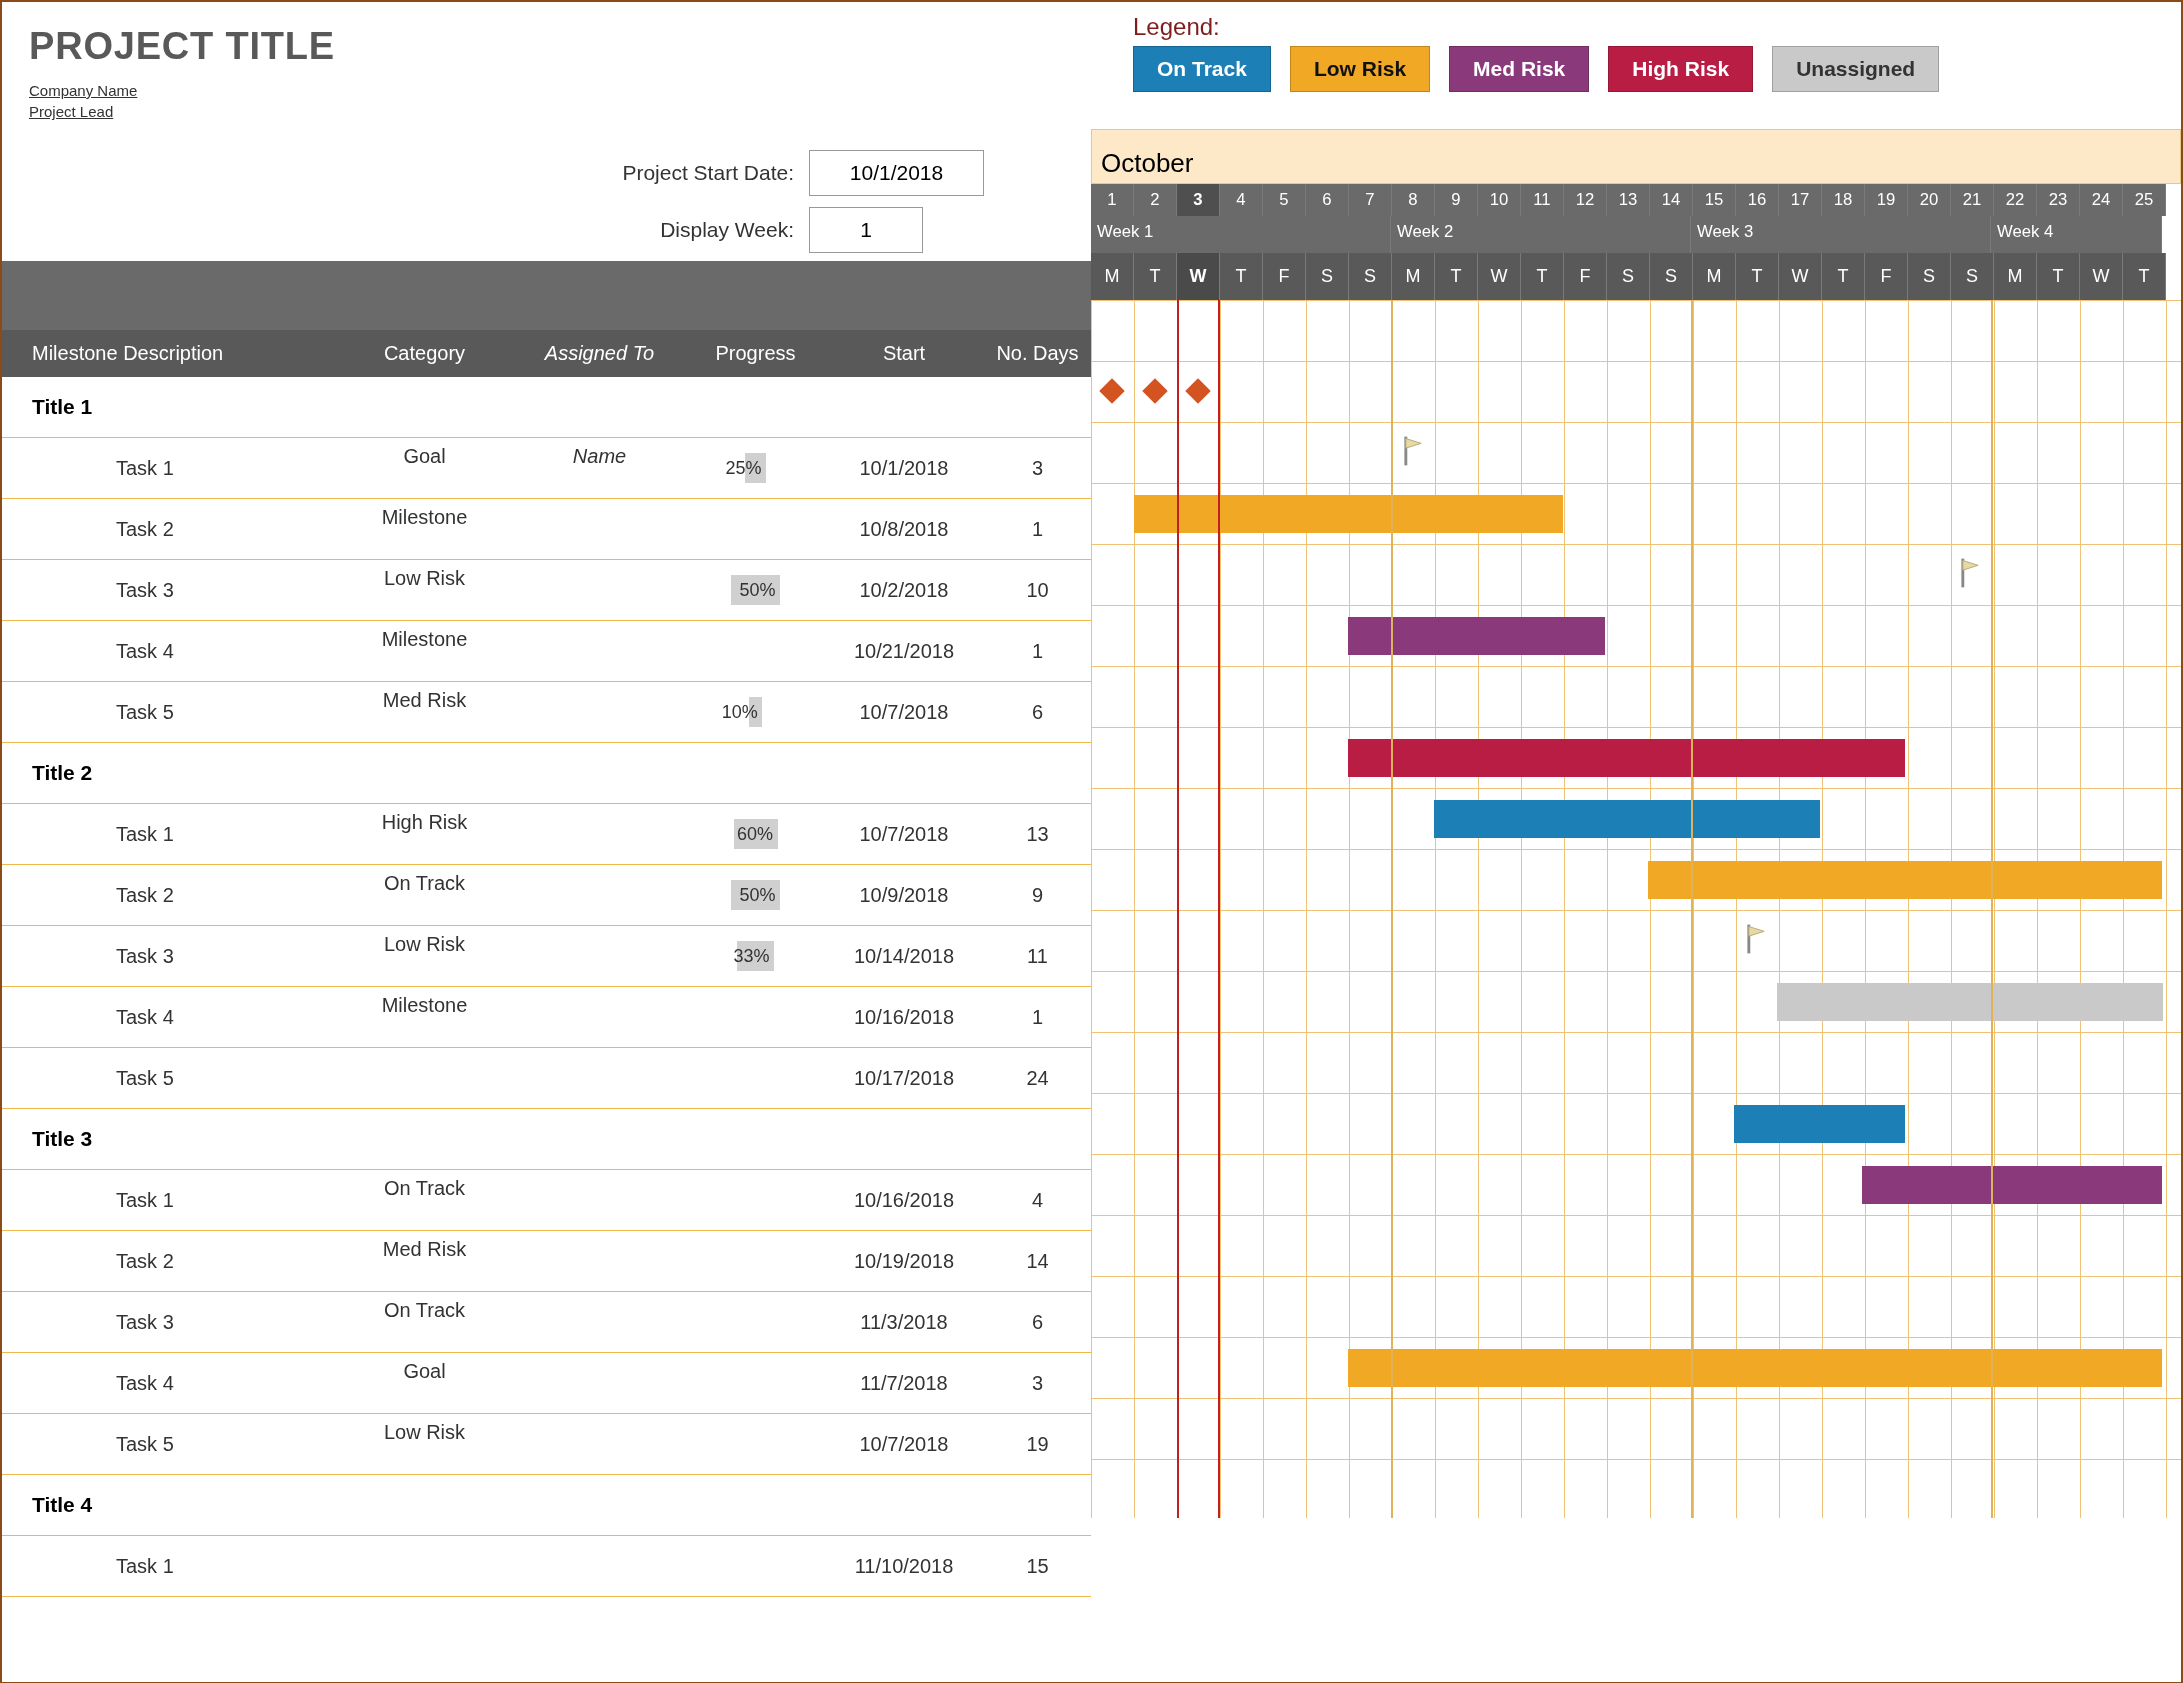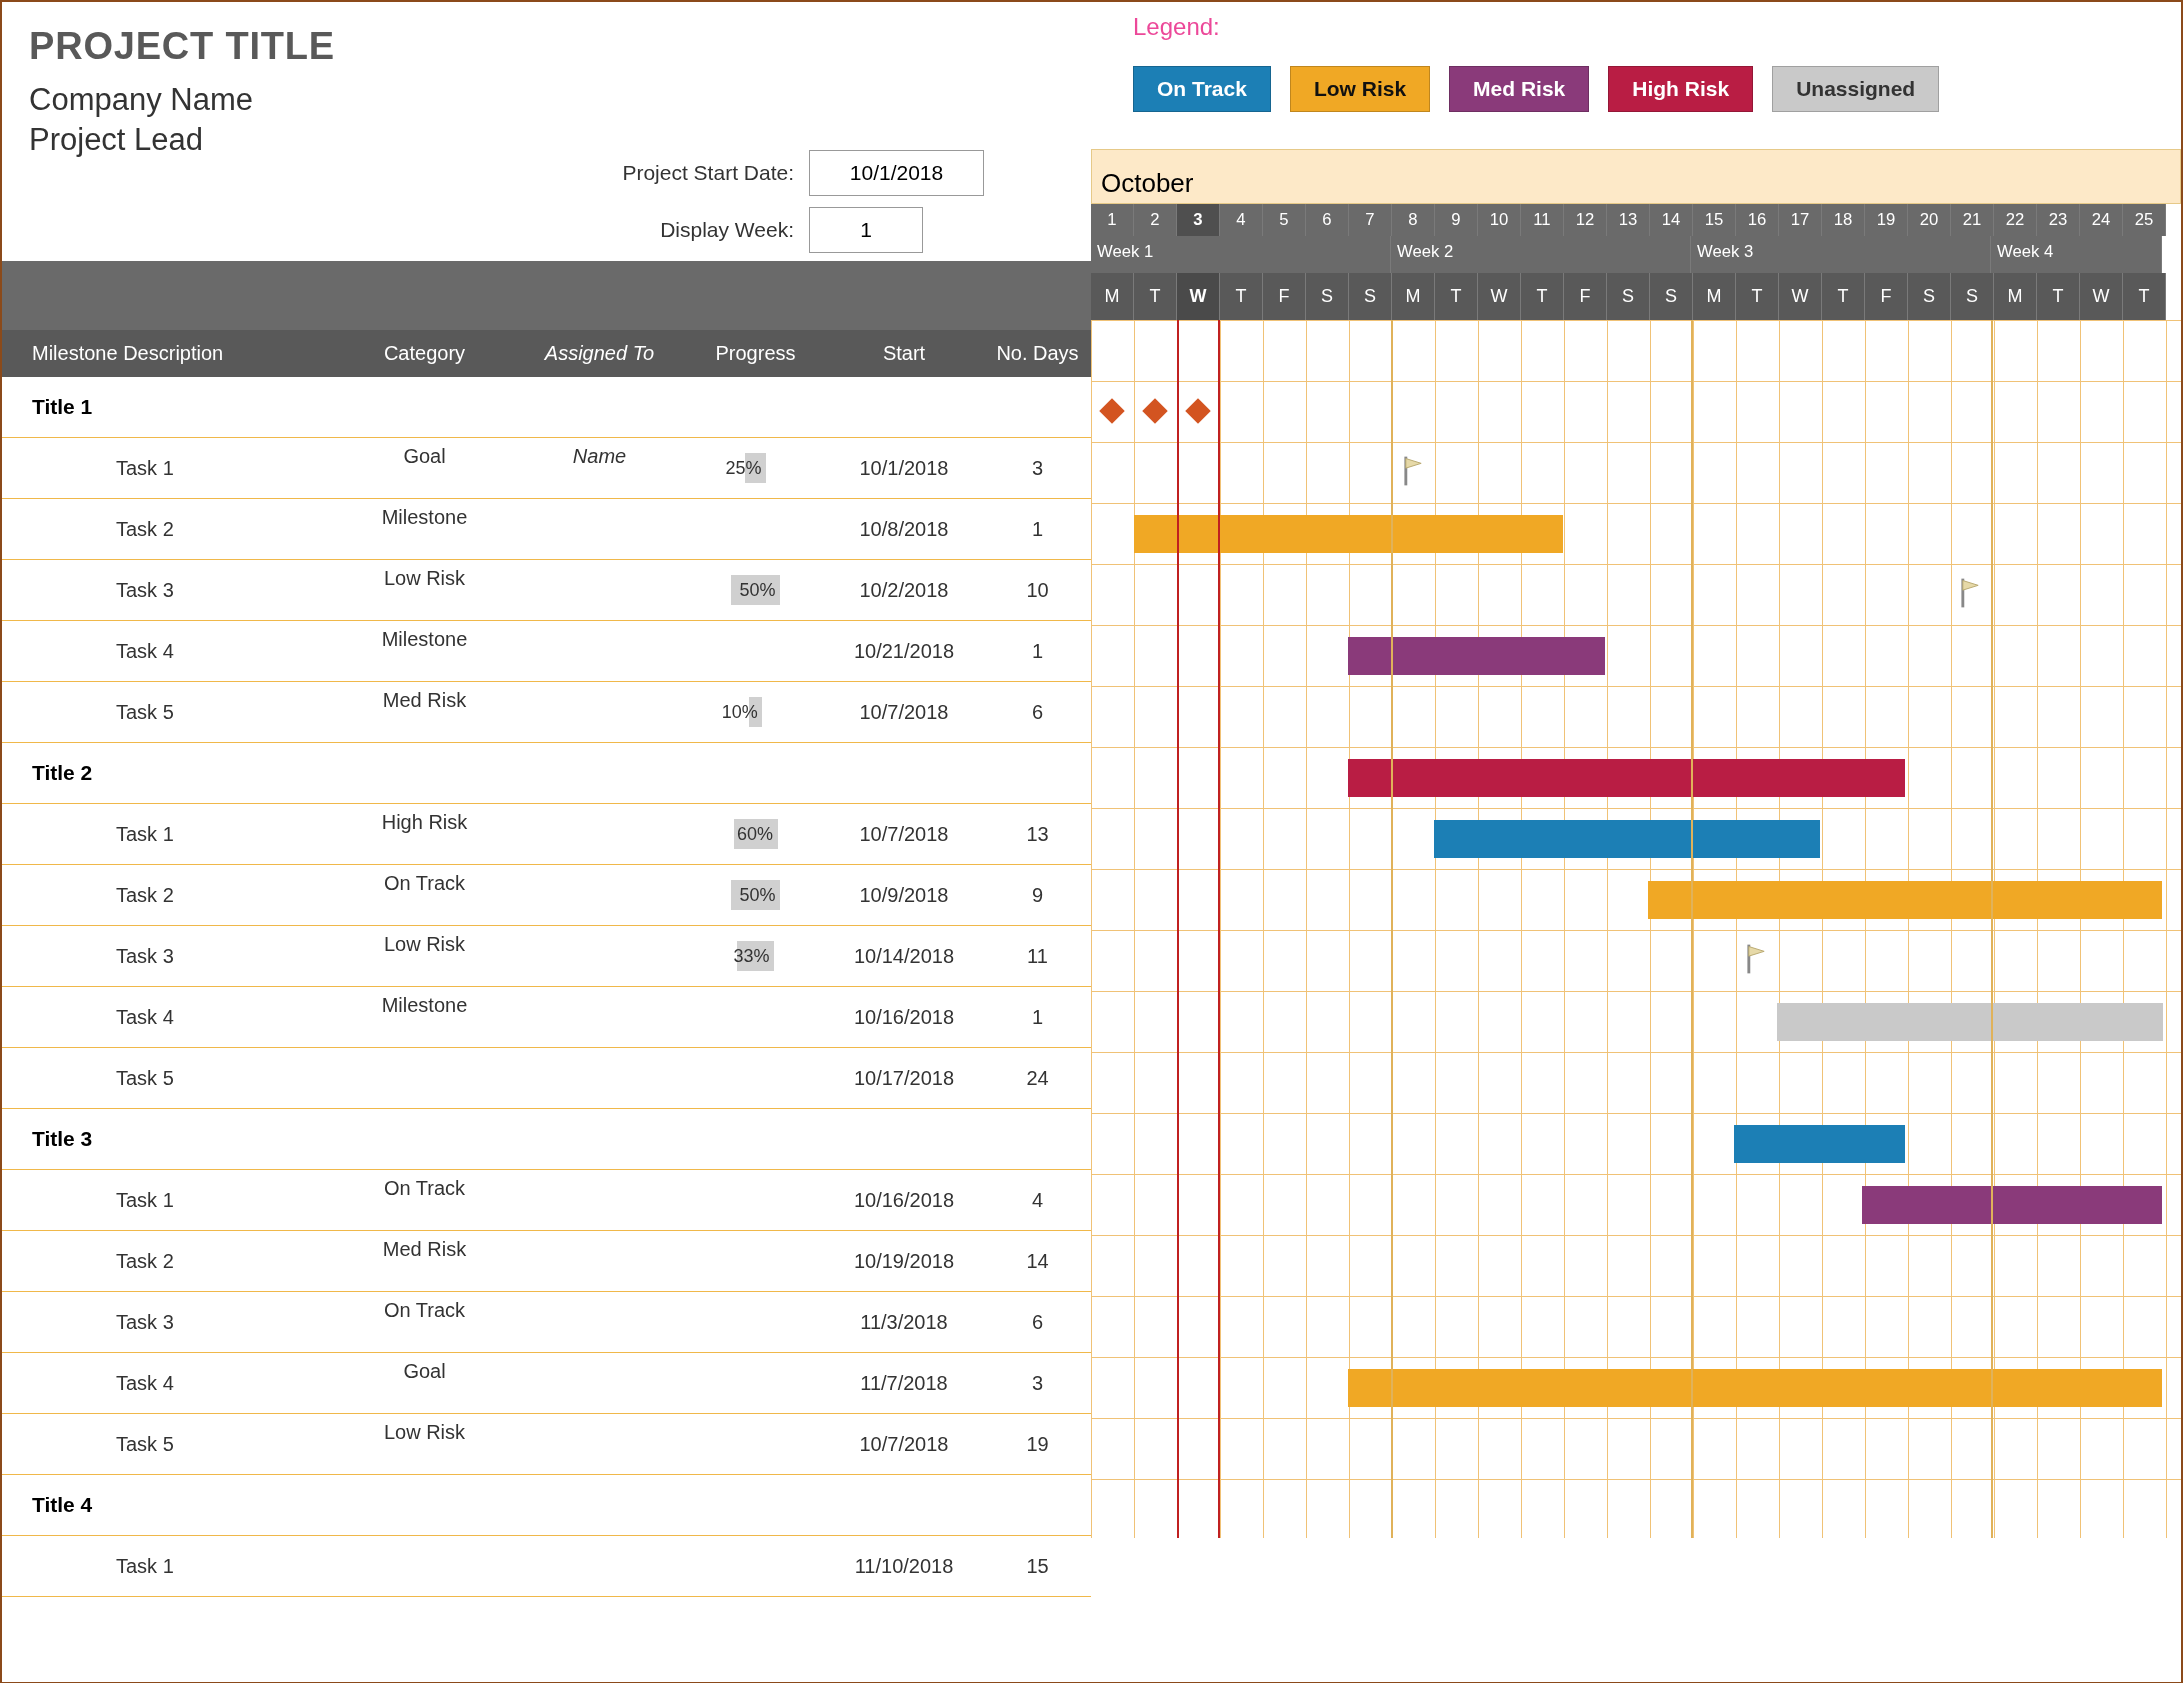--- a/index.html
+++ b/index.html
@@ -14,33 +14,33 @@
 .container { display: flex; height: 100%; border-radius: 30px; }
 .left-panel { width: 1089px; flex-shrink: 0; }
 .right-panel { flex: 1; position: relative; }
 
 
 .header { padding: 23px 27px 0 27px; height: 259px; }
 .project-title {
   font-size: 38px; font-weight: bold; color: #595959;
   letter-spacing: 0.8px; margin-bottom: 13.7px;
 }
-.sub-line { font-size: 31px; color: #333; margin-bottom: 4.6px; }
+.sub-line { font-size: 15px; color: #333; margin-bottom: 4.6px; text-decoration: underline; }
 .date-controls { position: absolute; left: 586px; top: 148px; }
 .date-row { display: flex; align-items: center; margin-bottom: 11.4px; }
 .date-label { width: 221px; text-align: right; font-size: 21px; color: #333; padding-right: 15px; }
 .date-box {
   width: 175px; height: 46px; border: 0.8px solid #999;
   display: flex; align-items: center; justify-content: center;
   font-size: 21px; background: #fff;
 }
 
 
 .legend-area { padding: 11.4px 0 0 42px; }
-.legend-title { font-size: 24px; color: #ec4899; margin-bottom: 25px; }
+.legend-title { font-size: 24px; color: #7f1d1d; margin-bottom: 5px; }
 .legend-items { display: flex; gap: 19px; }
 .legend-btn {
   height: 46px; padding: 0 23px; color: #fff; font-size: 21px; font-weight: bold;
   display: flex; align-items: center; justify-content: center;
   border: 0.8px solid rgba(0,0,0,0.2); min-width: 137px;
 }
 .c-track { background: #1c7fb5; }
 .c-low { background: #f0a825; color: #111; }
 .c-med { background: #8a3a7a; }
 .c-high { background: #b91d44; }

